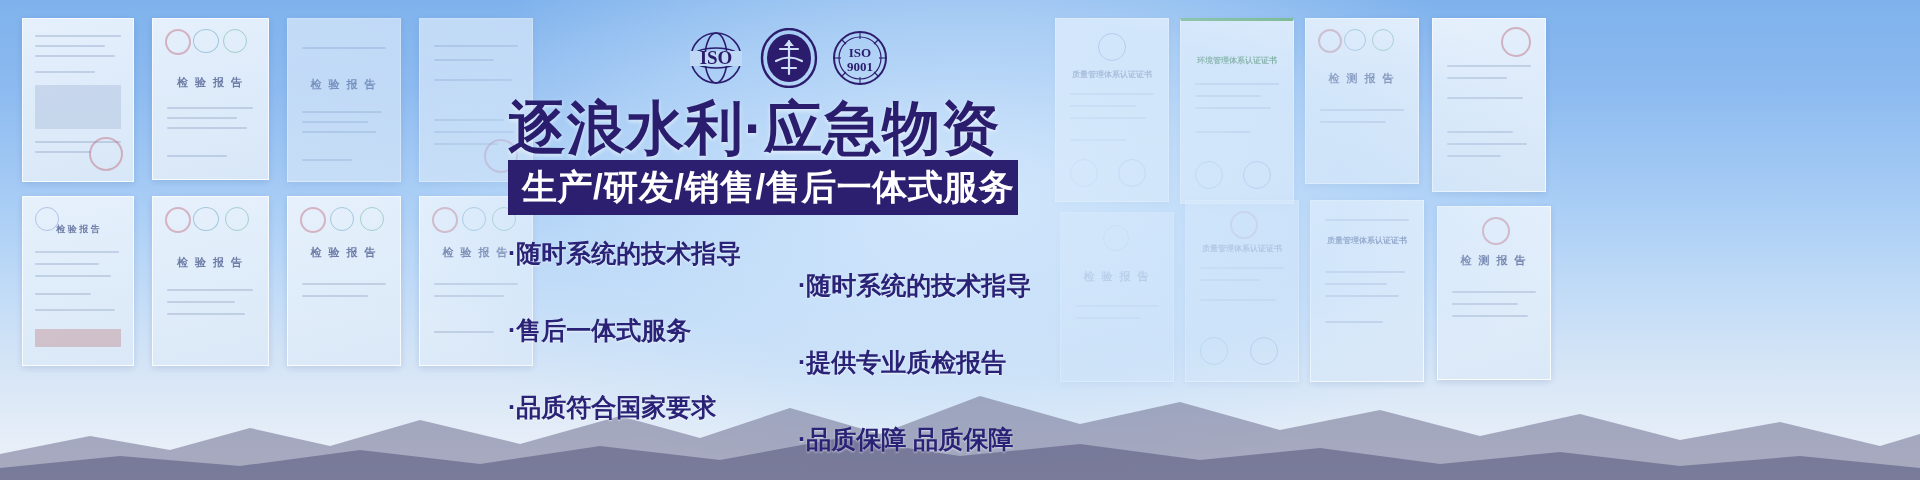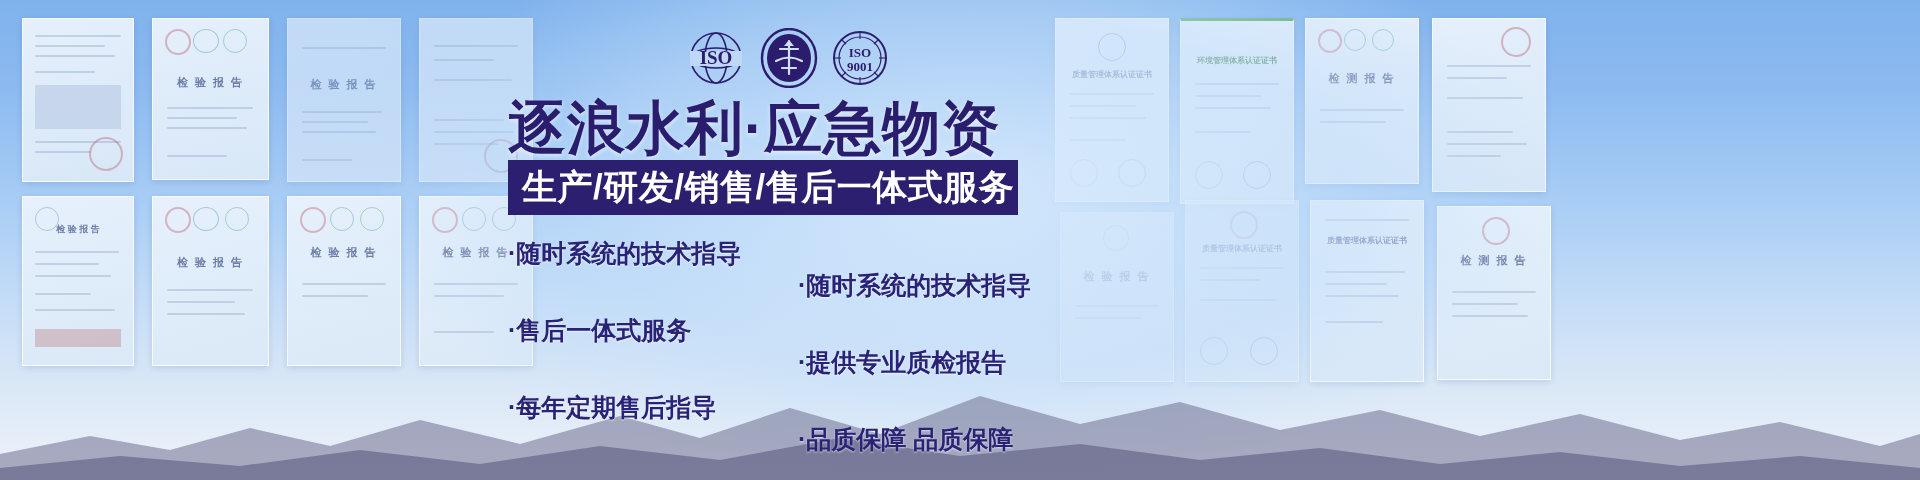--- a/index.html
+++ b/index.html
@@ -293,19 +293,19 @@
     <div id="features">
       <div class="frow">
         <div class="fitem left">·随时系统的技术指导</div>
         <div class="fitem right">·随时系统的技术指导</div>
       </div>
       <div class="frow">
         <div class="fitem left">·售后一体式服务</div>
         <div class="fitem right">·提供专业质检报告</div>
       </div>
       <div class="frow">
-        <div class="fitem left">·每年定期售后指导</div>
+        <div class="fitem left">·品质符合国家要求</div>
         <div class="fitem right">·品质保障 品质保障</div>
       </div>
     </div>
 
   </div>
 </div>
 
 </body></html>

